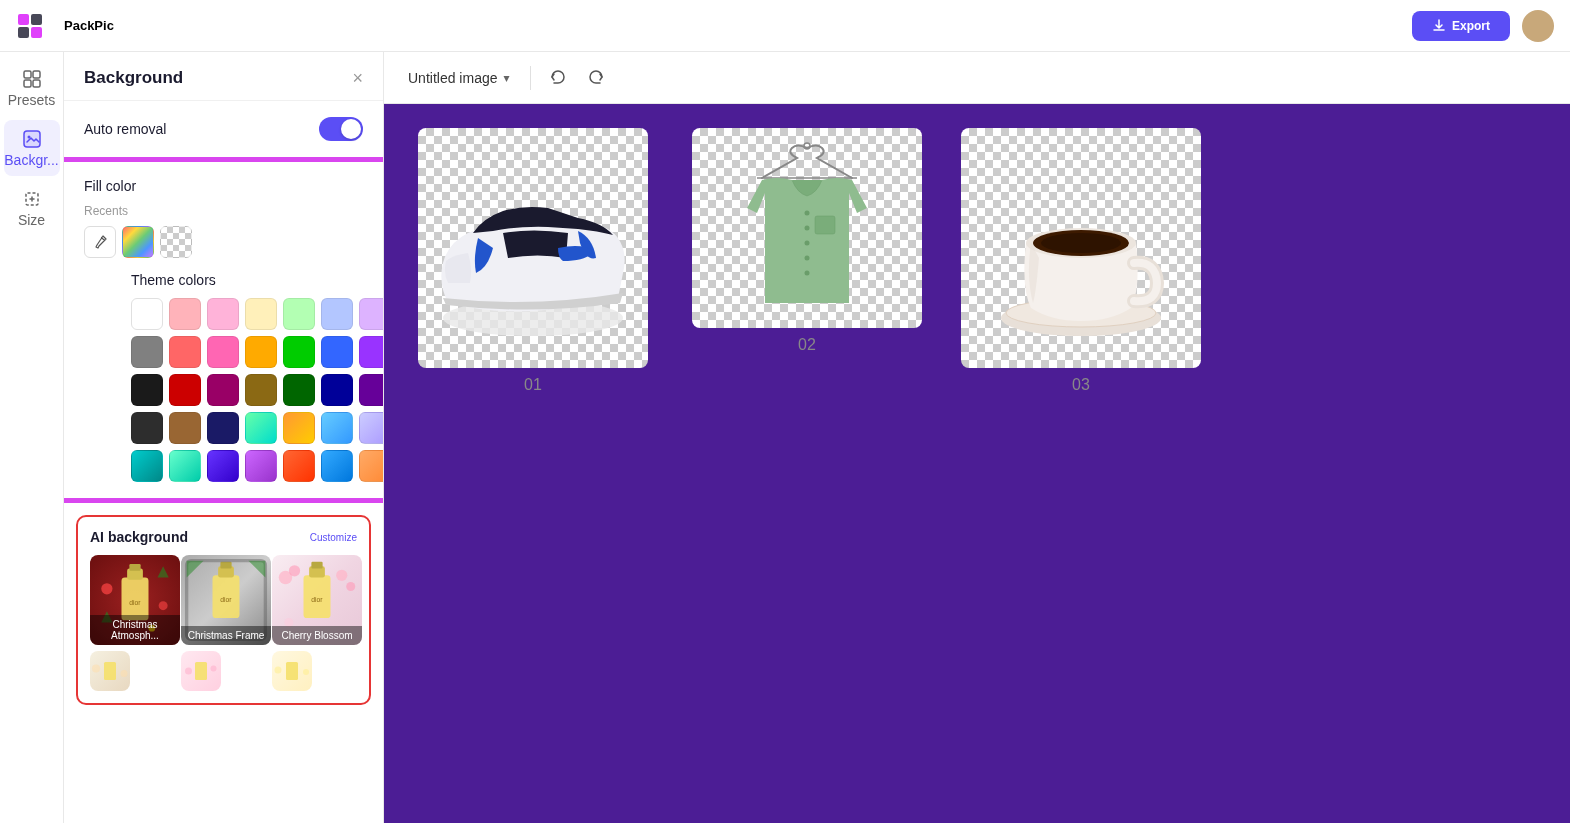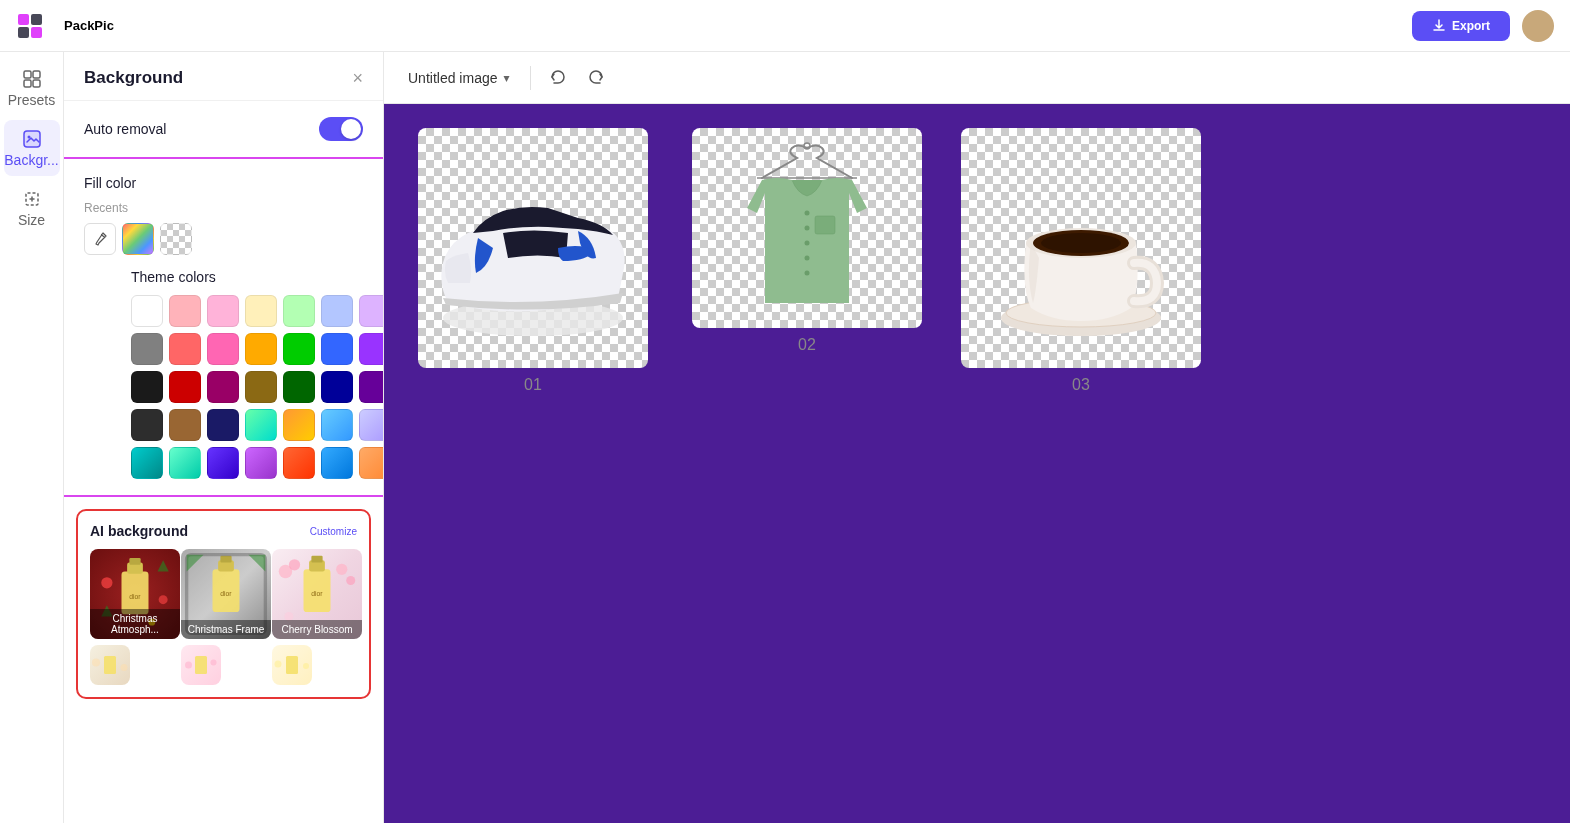--- a/index.html
+++ b/index.html
@@ -24,21 +24,21 @@
     .sidebar-icon-item .icon-shape { width: 22px; height: 22px; display: flex; align-items: center; justify-content: center; }
     .sidebar-icon-item span { font-size: 14px; color: #666; text-align: center; }
     .sidebar-icon-item.active span { color: #5b4ef5; }
 
     
     .panel { width: 320px; background: #fff; border-right: 1px solid #e8e8e8; display: flex; flex-direction: column; overflow-y: auto; }
     .panel-header { display: flex; align-items: center; justify-content: space-between; padding: 16px 20px 12px; border-bottom: 1px solid #f0f0f0; }
     .panel-title { font-size: 17px; font-weight: 600; color: #1a1a2e; }
     .close-btn { background: none; border: none; cursor: pointer; color: #999; font-size: 18px; line-height: 1; }
 
-    .panel-section { padding: 16px 20px; border-bottom: 2px solid #d946ef; }
+    .panel-section { padding: 16px 20px; border-bottom: 5px solid #d946ef; }
 
     
     .auto-removal-row { display: flex; align-items: center; justify-content: space-between; }
     .auto-removal-label { font-size: 14px; font-weight: 500; color: #1a1a2e; }
     .toggle { width: 44px; height: 24px; background: #5b4ef5; border-radius: 12px; position: relative; cursor: pointer; }
     .toggle-knob { width: 20px; height: 20px; background: #fff; border-radius: 50%; position: absolute; top: 2px; right: 2px; box-shadow: 0 1px 3px rgba(0,0,0,0.2); }
 
     
     .section-title { font-size: 14px; font-weight: 500; color: #1a1a2e; margin-bottom: 10px; }
     .recents-label { font-size: 12px; color: #999; margin-bottom: 8px; }

